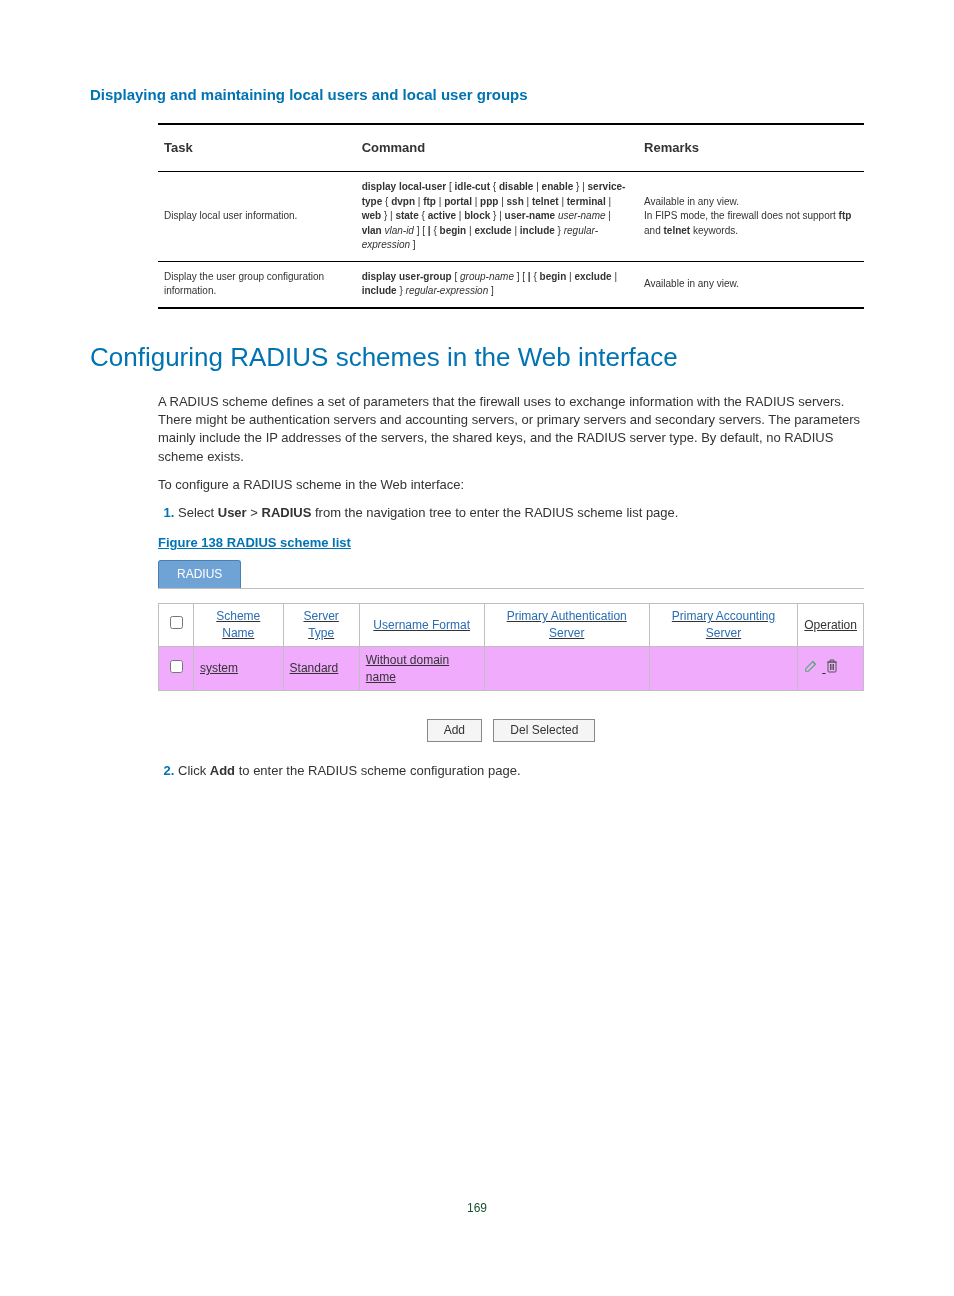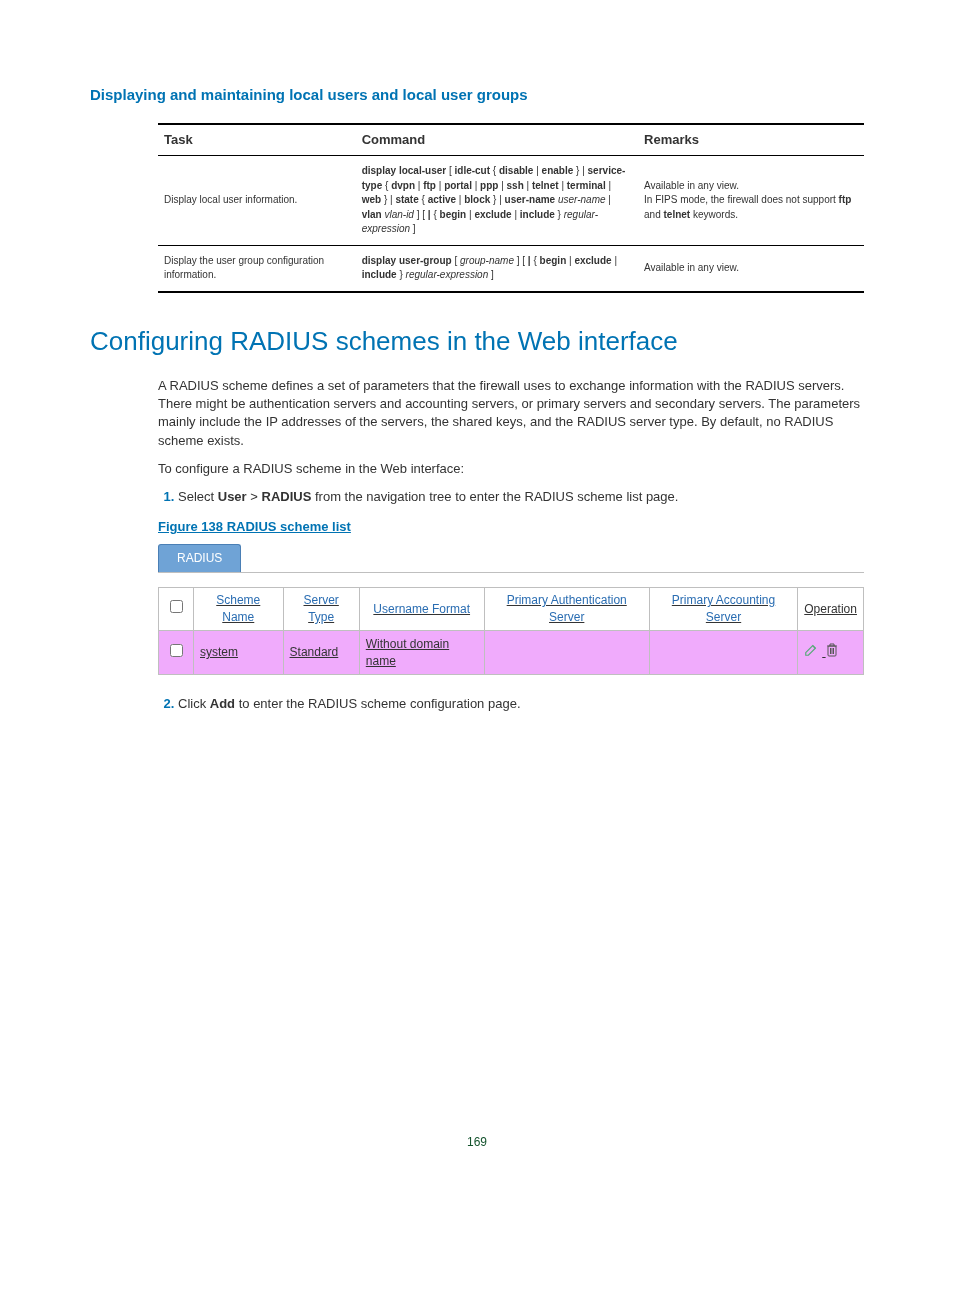--- a/index.html
+++ b/index.html
@@ -37,21 +37,21 @@
     width: 100%;
     margin: 0 0 24px 68px;
     width: calc(100% - 68px);
   }
   table.ref-table th {
     text-align: left;
     font-weight: bold;
     font-size: 13px;
     border-top: 2px solid #000;
     border-bottom: 1px solid #000;
-    padding: 6px 6px;
+    padding: 14px 6px;
   }
   table.ref-table td {
     vertical-align: middle;
     padding: 8px 6px;
     border-bottom: 1px solid #000;
     font-size: 10px;
     line-height: 1.45;
   }
   table.ref-table tr:last-child td { border-bottom: 2px solid #000; }
   .body-indent { margin-left: 68px; margin-right: 0; }
@@ -191,19 +191,23 @@
               <svg width="12" height="14" viewBox="0 0 12 14">
                   <rect x="2" y="3" width="8" height="10" rx="1" fill="none" stroke="#555" stroke-width="1"></rect>
                   <path d="M1 3 h10 M4 3 V1 h4 V3 M4.5 5 v6 M6 5 v6 M7.5 5 v6" stroke="#555" stroke-width="1" fill="none"></path>
                 </svg>
             </span>
           </td>
         </tr>
       </tbody>
     </table>
   </div>
+  <div class="btn-row">
+    <span class="ui-btn">Add</span>
+    <span class="ui-btn">Del Selected</span>
+  </div>
 </div>
 
 <ol class="steps" start="2">
   <li>Click <span class="bold">Add</span> to enter the RADIUS scheme configuration page.</li>
 </ol>
 
 <div class="page-num">169</div>
 
 </body></html>

